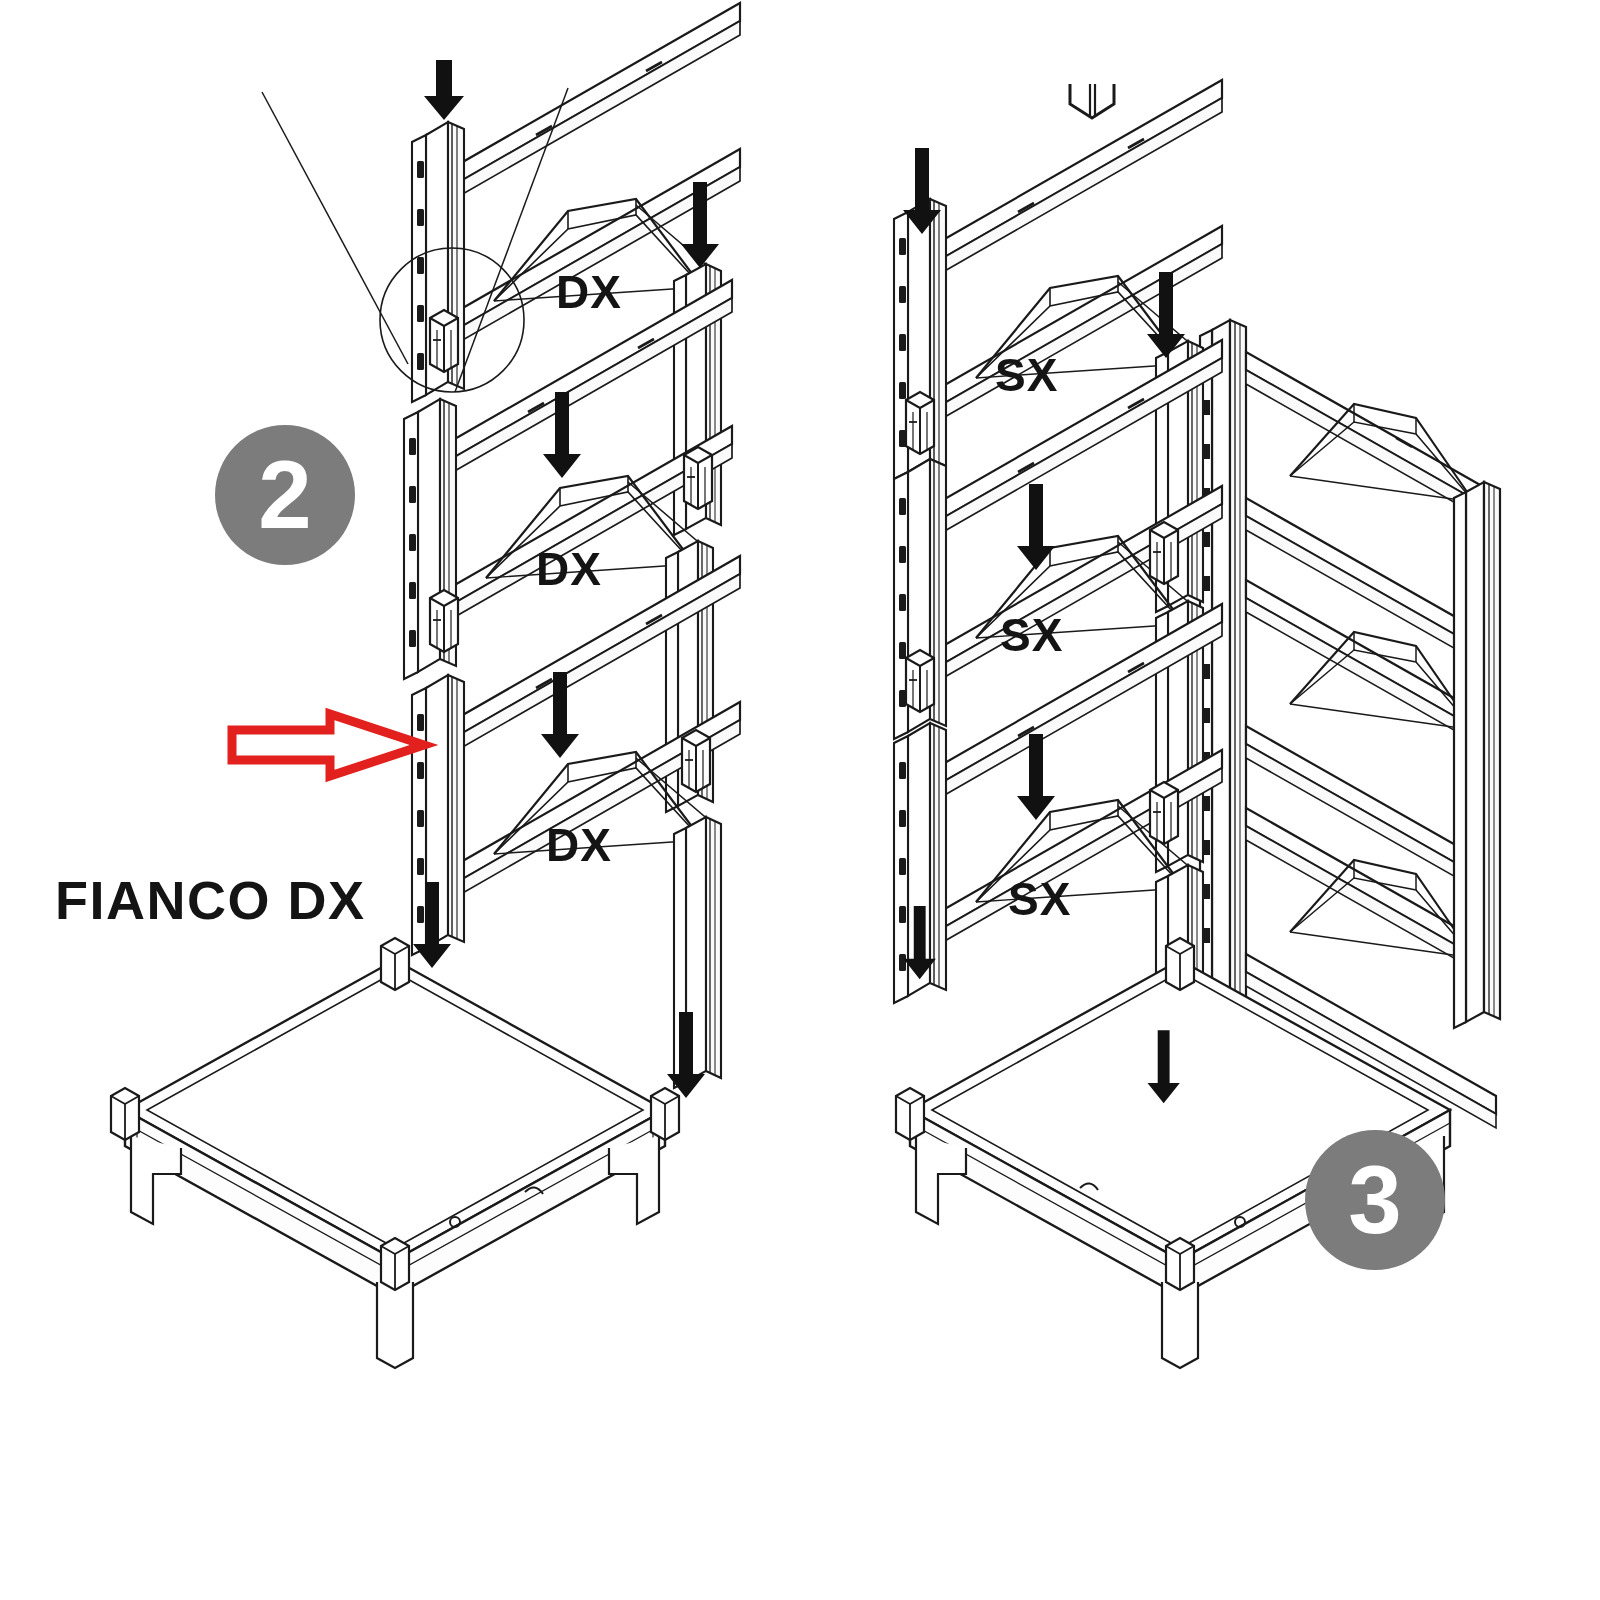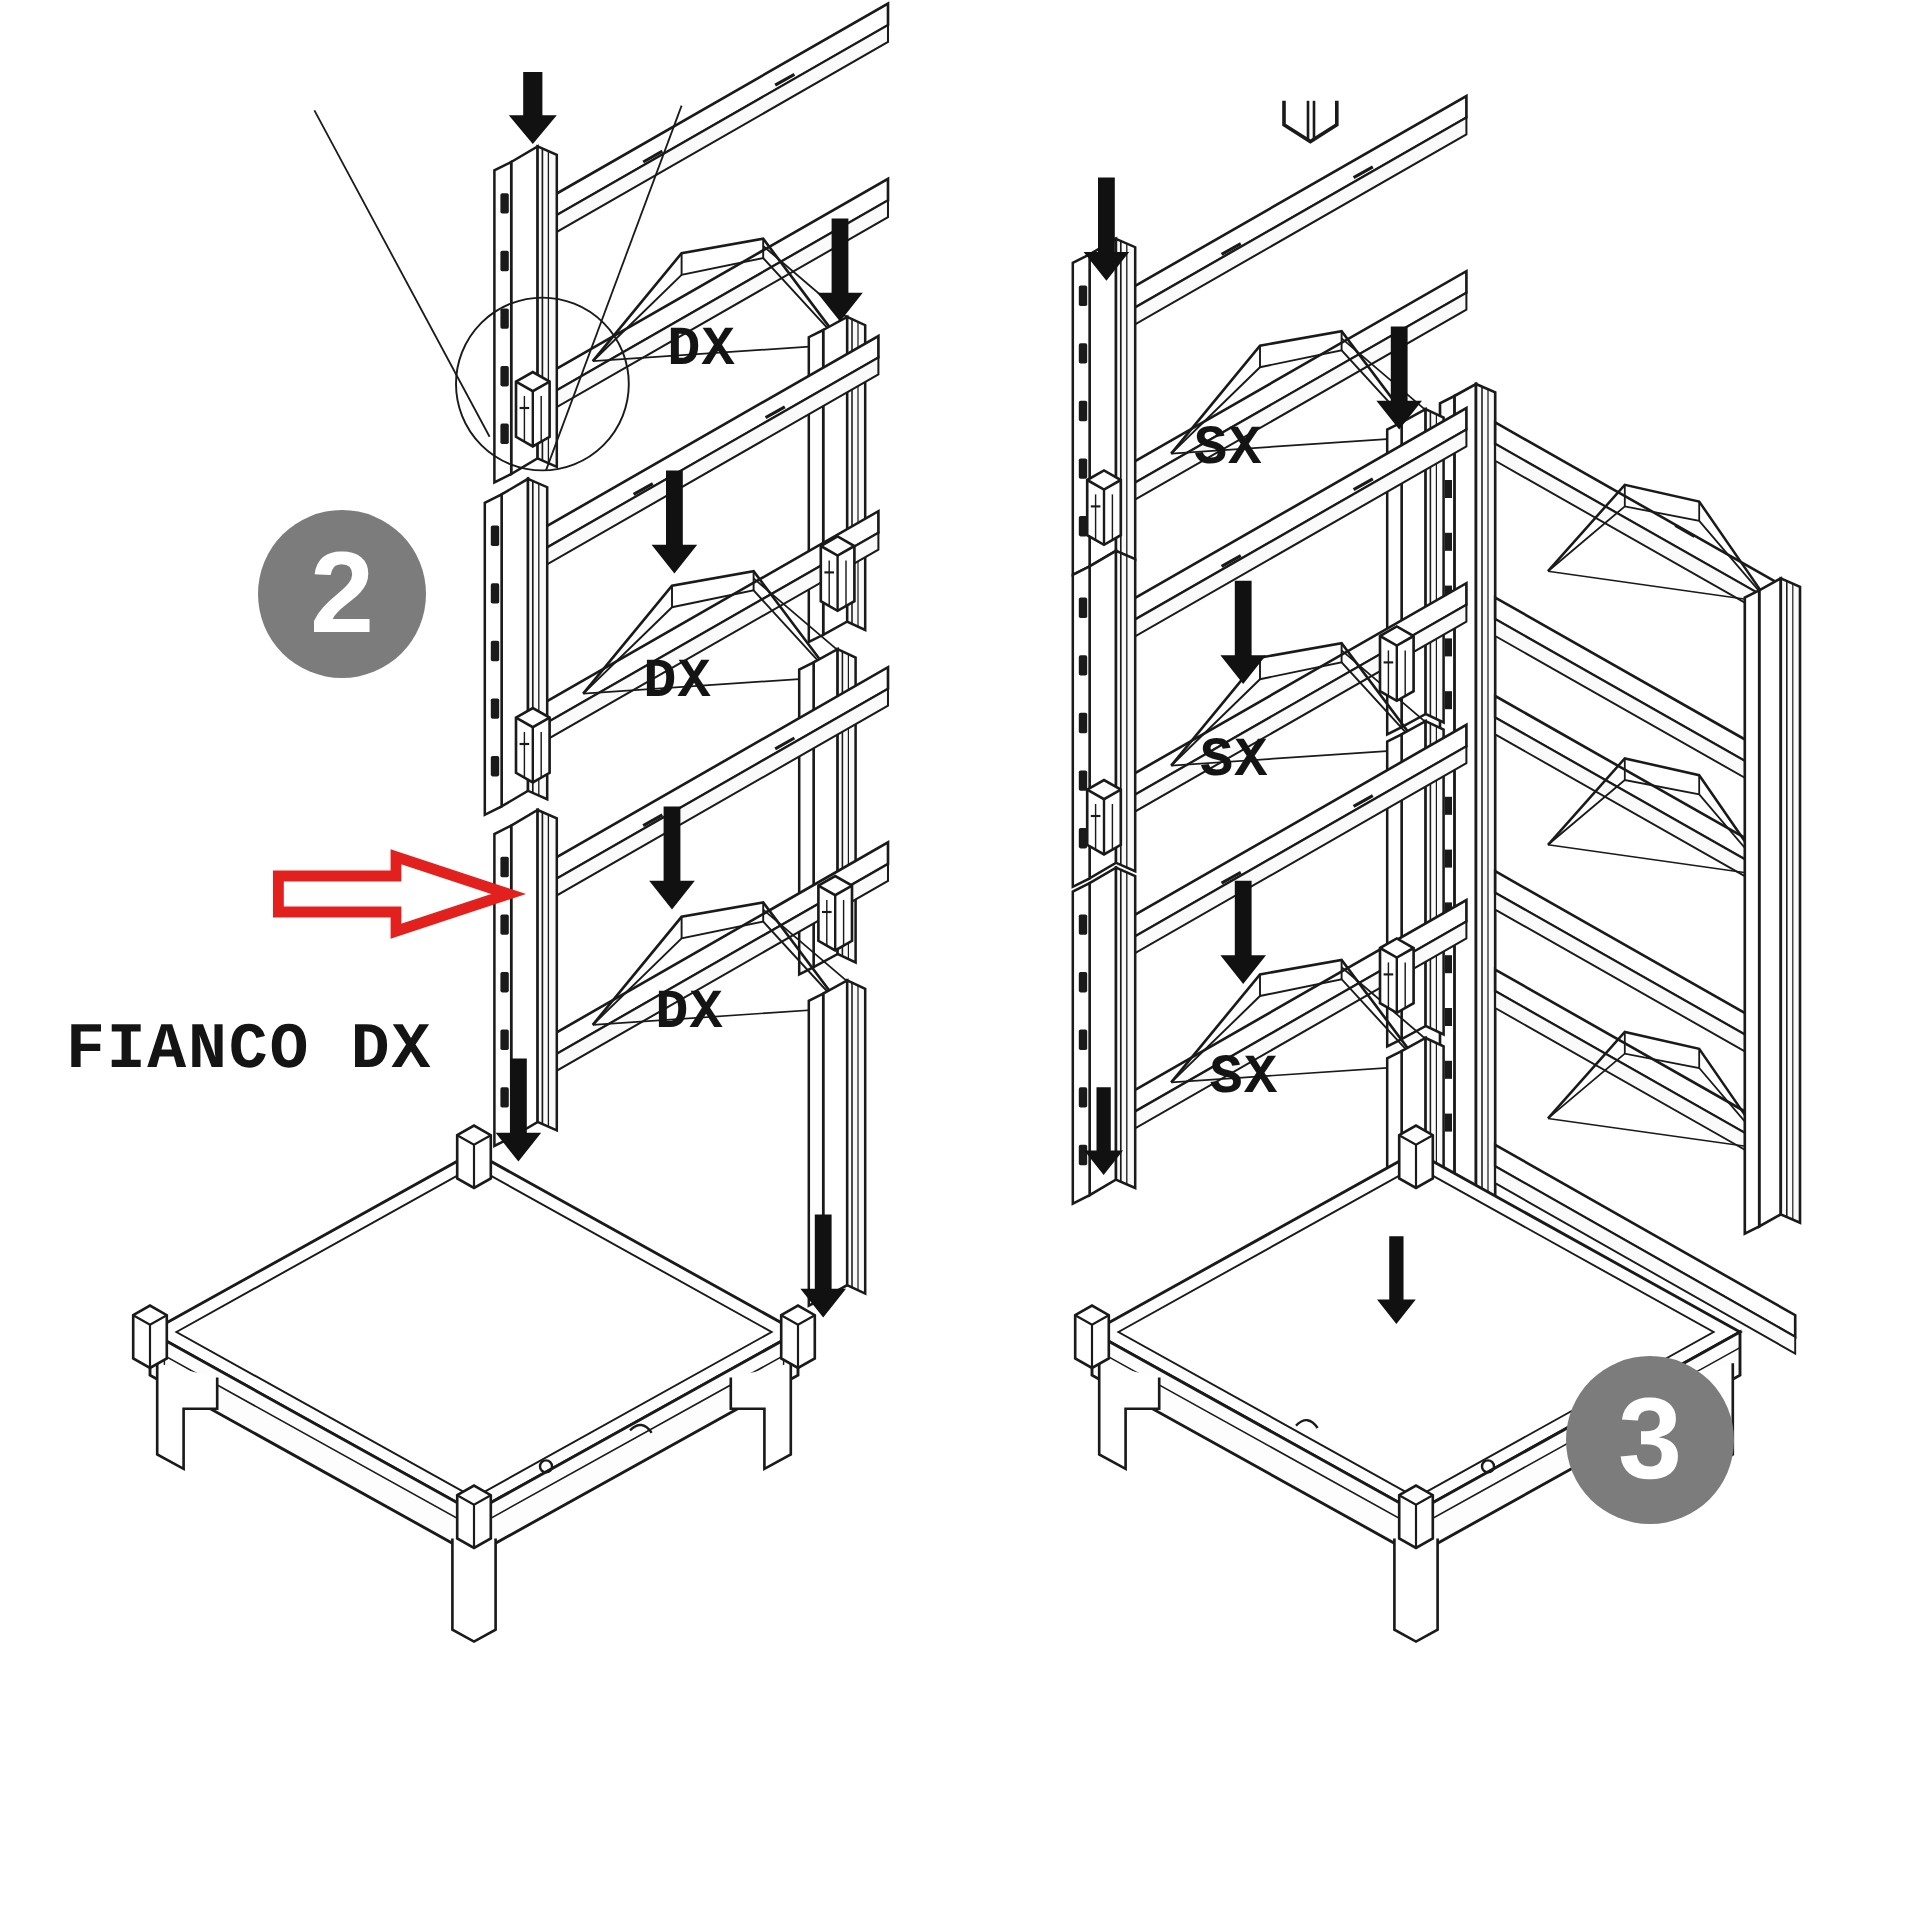--- a/index.html
+++ b/index.html
@@ -2,24 +2,24 @@
 <html><head>
 <meta charset="utf-8">
 <title>Assembly Diagram</title>
 <style>
   html,body{margin:0;padding:0;background:#ffffff;}
   body{width:1600px;height:1600px;overflow:hidden;
        font-family:"Liberation Sans","DejaVu Sans",sans-serif;}
   #stage{position:relative;width:1600px;height:1600px;background:#fff;}
   #art{position:absolute;left:0;top:0;width:1600px;height:1600px;}
   .lbl{position:absolute;font-weight:bold;color:#141414;
-       font-family:Liberation Mono, monospace;
+       font-family:Liberation Sans, sans-serif;
        white-space:nowrap;user-select:none;}
   .panel-lbl{font-size:46px;letter-spacing:1px;}
-  .fianco{font-size:54px;letter-spacing:1.5px;}
+  .fianco{font-size:54px;letter-spacing:1.5px;margin-top:24px;}
   .stepnum{position:absolute;border-radius:50%;
            display:flex;align-items:center;justify-content:center;
            color:#ffffff;font-weight:bold;font-size:96px;line-height:1;
            font-family:"Liberation Sans","DejaVu Sans",sans-serif;
            user-select:none;}
 </style>
 </head>
 <body>
 
 <div id="stage">

